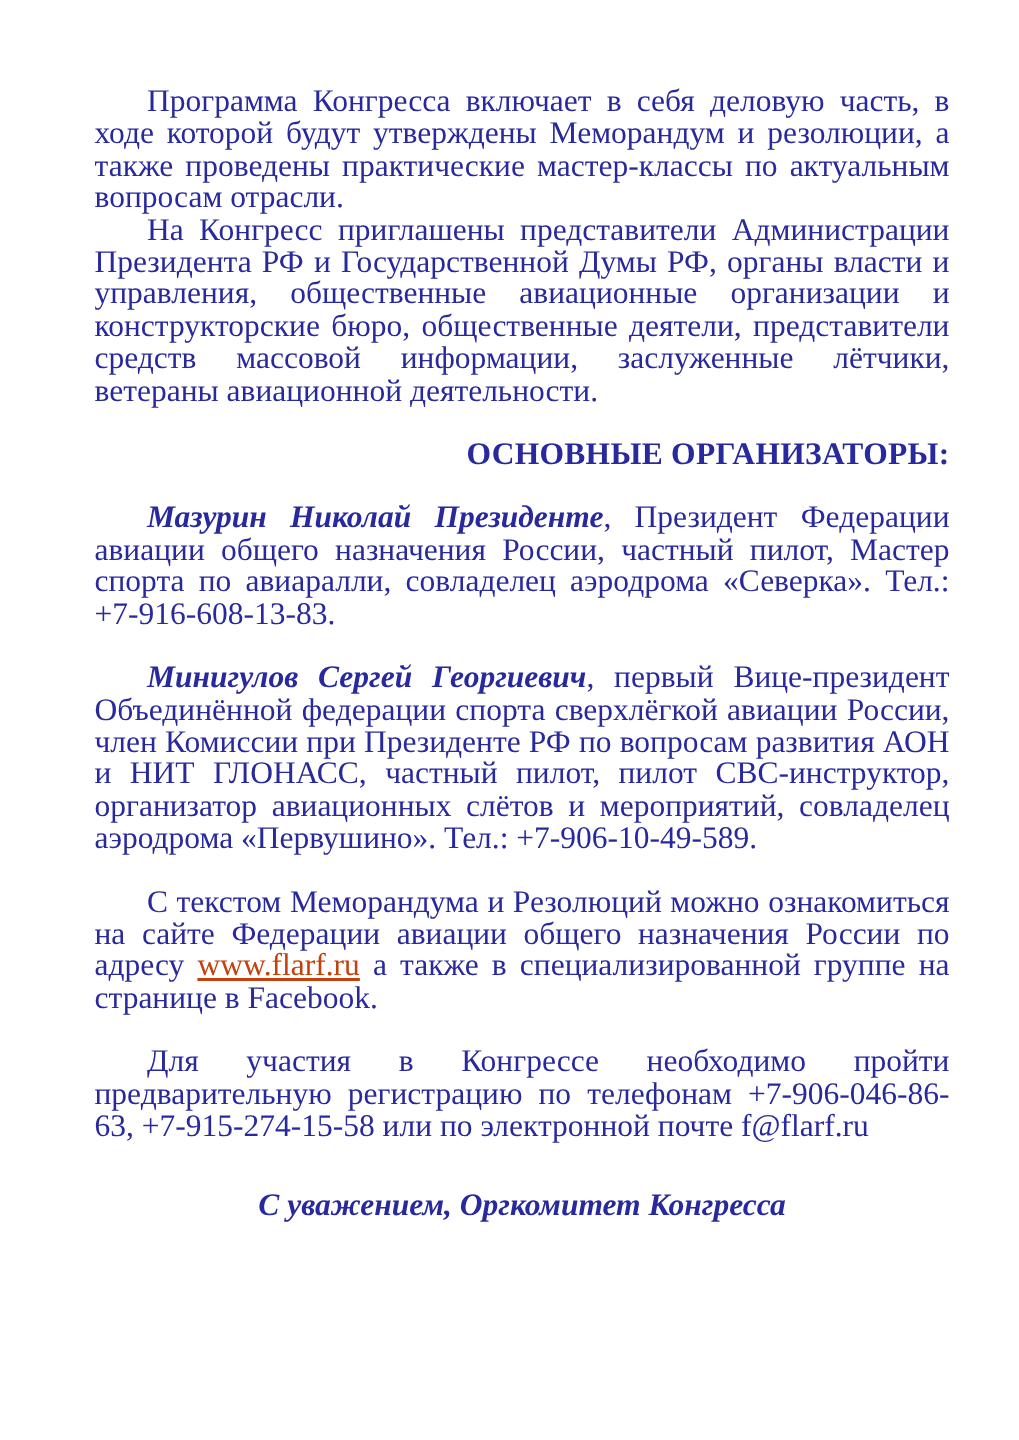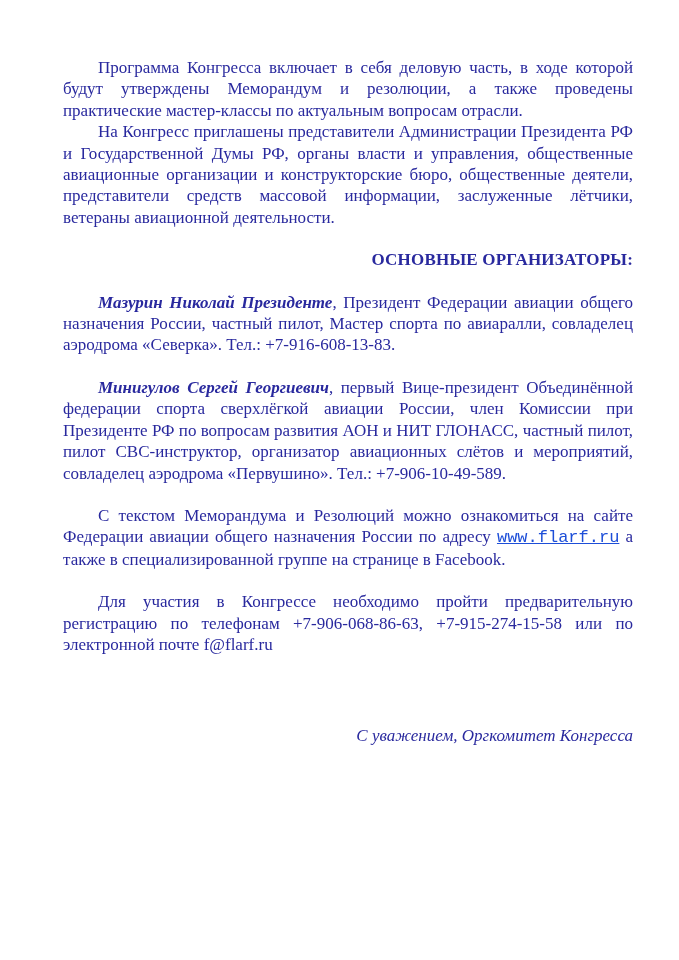--- a/index.html
+++ b/index.html
@@ -4,68 +4,67 @@
 <style>
   * { margin: 0; padding: 0; box-sizing: border-box; }
   html, body { background: #ffffff; }
   .page {
     position: relative;
     width: 679px;
     height: 960px;
     background: #ffffff;
     padding: 57px 46px 0 63px;
     font-family: "Liberation Serif", "DejaVu Serif", serif;
-    font-size: 17px;
+    font-size: 21px;
     line-height: 21.4px;
     color: #29299E;
     overflow: hidden;
   }
   .para {
     text-align: justify;
     text-indent: 35px;
   }
   .gap-before { margin-top: 21px; }
   .heading {
     font-weight: bold;
     text-align: right;
     text-indent: 0;
     letter-spacing: 0.2px;
   }
   .org-name {
     font-weight: bold;
     font-style: italic;
   }
   .link {
-    color: #1d4ed8;
+    color: #c2410c;
     text-decoration: underline;
     cursor: pointer;
-    font-family: Liberation Mono, monospace;
   }
   .signature {
-    margin-top: 70px;
-    text-align: right;
+    margin-top: 32px;
+    text-align: center;
     text-indent: 0;
-    font-weight: normal;
+    font-weight: bold;
     font-style: italic;
   }
 </style>
 </head>
 <body>
 
 <div class="page">
 
   <p class="para">Программа Конгресса включает в себя деловую часть, в ходе которой будут утверждены Меморандум и резолюции, а также проведены практические мастер-классы по актуальным вопросам отрасли.</p>
 
   <p class="para">На Конгресс приглашены представители Администрации Президента РФ и Государственной Думы РФ, органы власти и управления, общественные авиационные организации и конструкторские бюро, общественные деятели, представители средств массовой информации, заслуженные лётчики, ветераны авиационной деятельности.</p>
 
   <p class="para heading gap-before">ОСНОВНЫЕ ОРГАНИЗАТОРЫ:</p>
 
   <p class="para gap-before"><span class="org-name">Мазурин Николай Президенте</span><span>, Президент Федерации авиации общего назначения России, частный пилот, Мастер спорта по авиаралли, совладелец аэродрома «Северка». Тел.: +7-916-608-13-83.</span></p>
 
   <p class="para gap-before"><span class="org-name">Минигулов Сергей Георгиевич</span><span>, первый Вице-президент Объединённой федерации спорта сверхлёгкой авиации России, член Комиссии при Президенте РФ по вопросам развития АОН и НИТ ГЛОНАСС, частный пилот, пилот СВС-инструктор, организатор авиационных слётов и мероприятий, совладелец аэродрома «Первушино». Тел.: +7-906-10-49-589.</span></p>
 
   <p class="para gap-before"><span>С текстом Меморандума и Резолюций можно ознакомиться на сайте Федерации авиации общего назначения России по адресу </span><a class="link">www.flarf.ru</a><span> а также в специализированной группе на странице в Facebook.</span></p>
 
-  <p class="para gap-before">Для участия в Конгрессе необходимо пройти предварительную регистрацию по телефонам +7-906-068-86-63, +7-915-274-15-58 или по электронной почте f@flarf.ru</p>
+  <p class="para gap-before">Для участия в Конгрессе необходимо пройти предварительную регистрацию по телефонам +7-906-046-86-63, +7-915-274-15-58 или по электронной почте f@flarf.ru</p>
 
   <p class="para signature">С уважением, Оргкомитет Конгресса</p>
 
 </div>
 
 </body></html>

